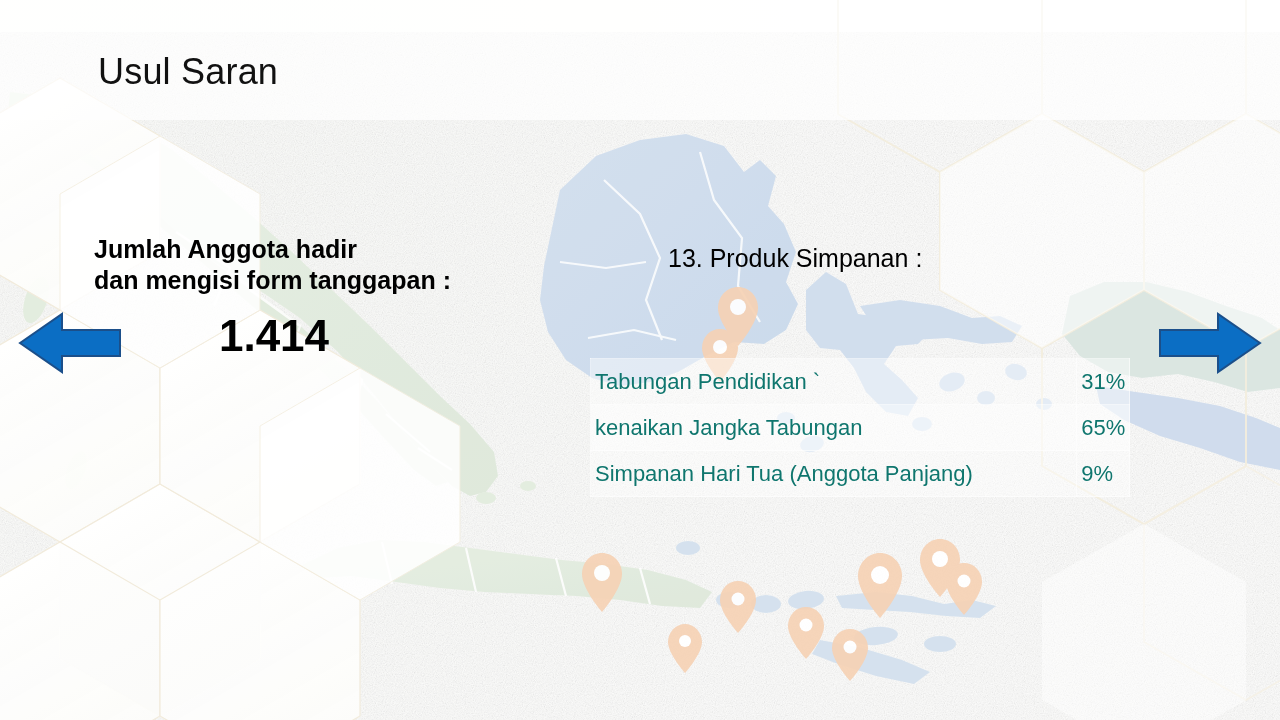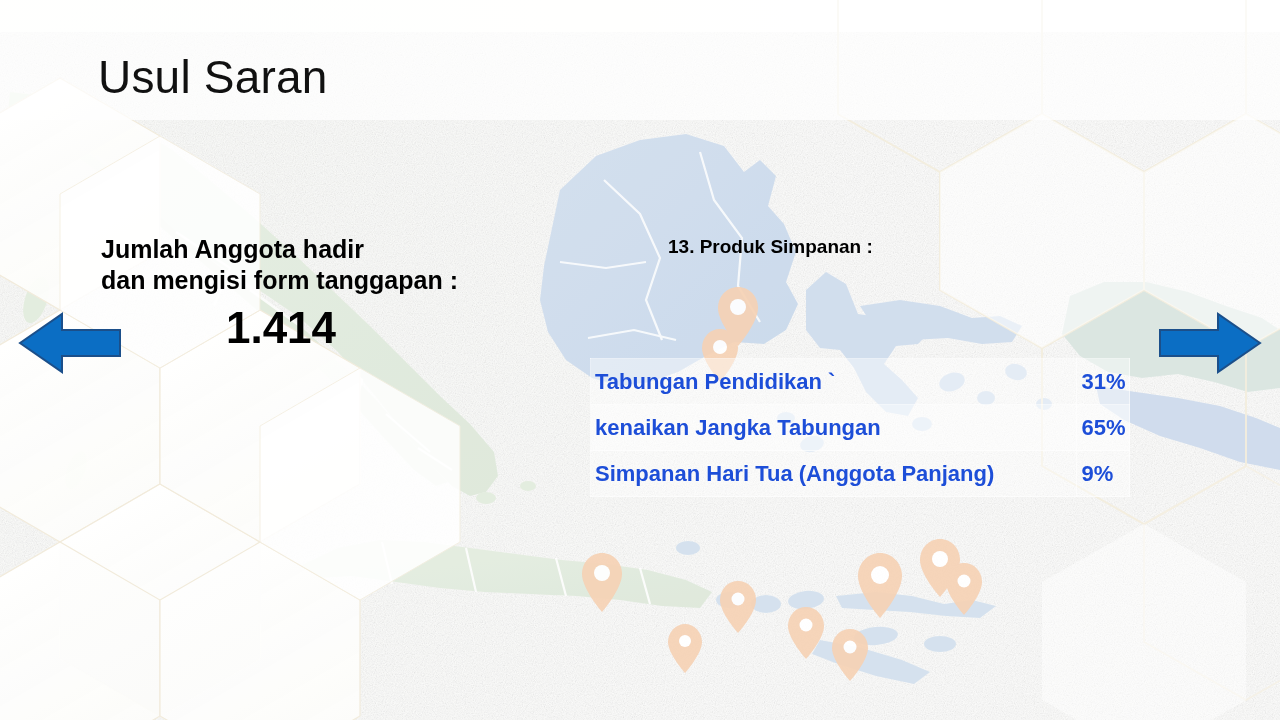--- a/index.html
+++ b/index.html
@@ -37,77 +37,77 @@
     position: absolute;
     inset: 0;
     pointer-events: none;
   }
 
   
   .title {
     position: absolute;
     left: 98px;
     top: 52px;
-    font-size: 46px;
+    font-size: 36px;
     font-weight: 300;
     color: #111111;
     letter-spacing: 0.2px;
     white-space: nowrap;
     line-height: 1.1;
   }
 
   
   .left-block {
     position: absolute;
-    left: 101px;
+    left: 94px;
     top: 234px;
     width: 470px;
     color: #000000;
   }
   .left-line {
     font-size: 25px;
     font-weight: bold;
     line-height: 31px;
     white-space: nowrap;
   }
   .left-number {
-    margin-top: 6px;
+    margin-top: 14px;
     font-size: 44px;
     font-weight: bold;
     text-align: center;
     line-height: 52px;
     padding-right: 110px;
   }
 
   
   .right-heading {
     position: absolute;
     left: 668px;
-    top: 236px;
-    font-size: 19px;
-    font-weight: bold;
+    top: 244px;
+    font-size: 25px;
+    font-weight: normal;
     color: #000000;
     white-space: nowrap;
   }
 
   
   .product-table {
     position: absolute;
     left: 590px;
     top: 358px;
     width: 540px;
     border-collapse: collapse;
   }
   .product-table td {
     padding: 0;
     height: 45px;
     vertical-align: middle;
     font-size: 22px;
-    font-weight: bold;
-    color: #1d4ed8;
+    font-weight: normal;
+    color: #0f766e;
     white-space: nowrap;
     border: 1px solid rgba(255,255,255,0.55);
   }
   .product-table tr:nth-child(odd) td {
     background: rgba(255,255,255,0.42);
   }
   .product-table tr:nth-child(even) td {
     background: rgba(255,255,255,0.62);
   }
   .cell-label { width: 492px; padding-left: 4px !important; }

